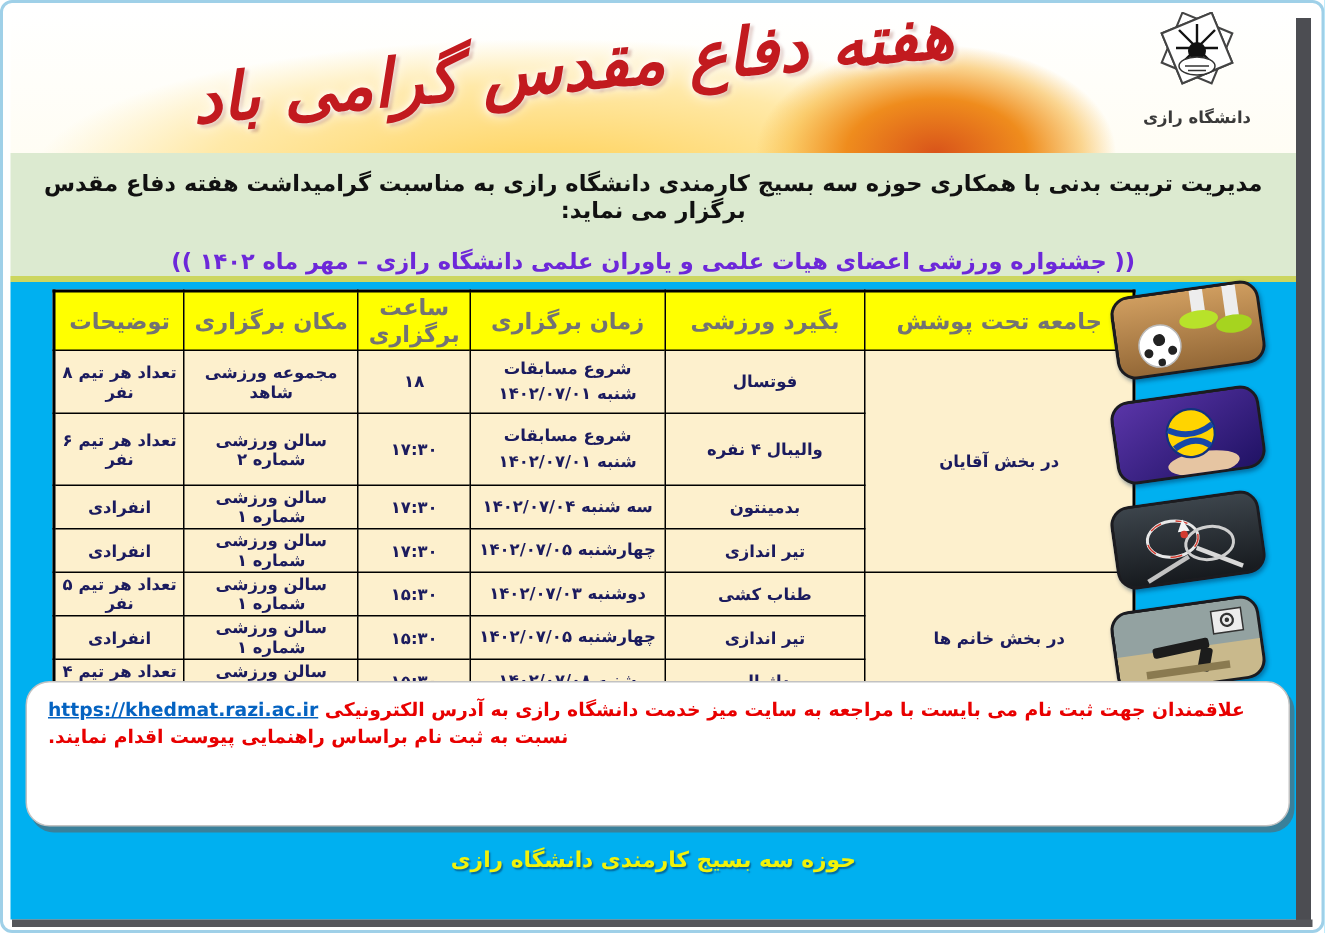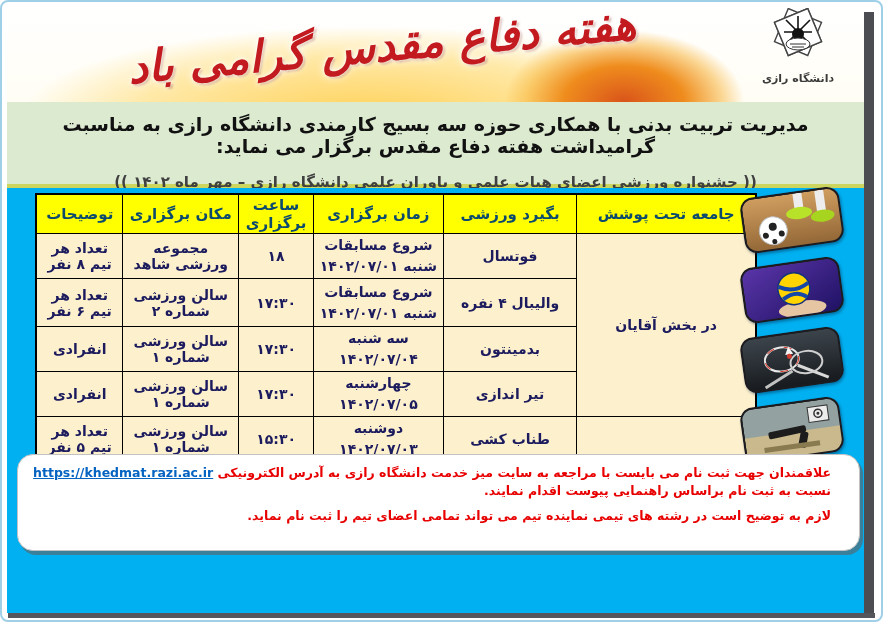--- a/index.html
+++ b/index.html
@@ -17,51 +17,51 @@
       radial-gradient(ellipse 420px 110px at 42% 115%, #ffd157 0%, #ffe9a8 55%, rgba(255,255,255,0) 82%),
       linear-gradient(#ffffff 0%, #fffdf4 100%);}
   .calligraphy{position:absolute;left:30px;top:14px;width:690px;text-align:center;
     font-size:44px;font-weight:bold;font-style:italic;color:#c21a1f;transform:rotate(-5deg);
     text-shadow:0 0 4px #fff,0 0 10px #fff,2px 2px 2px rgba(120,20,10,.35);white-space:nowrap;}
   .logo-box{position:absolute;right:14px;top:2px;width:104px;text-align:center;}
   .logo-caption{font-size:11px;color:#3a3a3a;margin-top:-2px;font-weight:bold;}
 
   
   .intro-band{height:86px;background:#dcead0;border-bottom:4px solid #ccd65f;text-align:center;padding-top:11px;direction:rtl;}
-  .intro-line1{font-size:19px;font-weight:bold;color:#111;}
-  .intro-line2{font-size:15px;font-weight:bold;color:#404040;margin-top:16px;}
+  .intro-line1{font-size:15px;font-weight:bold;color:#111;}
+  .intro-line2{font-size:15px;font-weight:bold;color:#6d28d9;margin-top:16px;}
 
   
   .main-band{position:relative;height:425px;background:#00b0f0;}
   table.schedule{position:absolute;left:28px;top:5px;width:722px;border-collapse:collapse;border:2px solid #000;direction:rtl;background:#fdf0cd;}
   table.schedule th,table.schedule td{border:1px solid #000;text-align:center;vertical-align:middle;padding:1px 3px;}
-  table.schedule th{background:#ffff00;color:#0c4a6e;font-size:15px;font-weight:bold;height:32px;}
-  table.schedule td{color:#1b1b5e;font-weight:bold;font-size:14px;text-align:center;}
+  table.schedule th{background:#ffff00;color:#737373;font-size:15px;font-weight:bold;height:32px;}
+  table.schedule td{color:#1b1b5e;font-weight:bold;font-size:11px;text-align:center;}
   td.c-sport{font-size:14px;}
   td.c-hour{font-size:15px;}
   td.c-time{white-space:pre-line;line-height:1.5;}
   td.c-cover{font-size:15px;}
   tbody tr:nth-child(1){height:42px;}
   tbody tr:nth-child(2){height:48px;}
   tbody tr:nth-child(3){height:27px;}
   tbody tr:nth-child(4){height:28px;}
   tbody tr:nth-child(5){height:29px;}
   tbody tr:nth-child(6){height:27px;}
   tbody tr:nth-child(7){height:28px;}
 
   
   .photos{position:absolute;top:4px;right:16px;width:106px;z-index:3;}
   .photo{width:100px;height:56px;border-radius:13px;overflow:hidden;border:2px solid rgba(20,20,30,.45);
     box-shadow:1px 2px 3px rgba(0,40,80,.45);transform:rotate(-8deg);margin:0 0 14px 0;background:#222;}
   .photo svg{display:block;}
 
   
   .notice-box{position:absolute;left:10px;right:4px;top:266px;height:97px;background:#fff;border:1px solid #c2c2c2;
-    border-radius:16px;box-shadow:3px 4px 0 rgba(96,96,96,.6);direction:rtl;text-align:right;
-    padding:9px 28px 6px 14px;display:flex;flex-direction:column;gap:7px;z-index:4;}
+    border-radius:16px;box-shadow:3px 4px 0 rgba(96,96,96,.6);direction:rtl;text-align:left;
+    padding:9px 6px 6px 14px;display:flex;flex-direction:column;gap:7px;z-index:4;}
   .notice-line{font-size:12.5px;font-weight:bold;color:#e80000;line-height:1.45;}
   .notice-line.last{margin-top:6px;}
   a.khedmat-link{color:#0563c1;text-decoration:underline;direction:ltr;unicode-bidi:embed;}
 
   
   .footer-bar{position:absolute;left:0;right:0;top:378px;direction:rtl;display:flex;justify-content:space-around;z-index:3;}
   .footer-text{font-size:14.5px;font-weight:bold;color:#f2f20a;text-shadow:1px 1px 1px rgba(0,60,110,.6);}
 </style>
 </head>
 <body>
@@ -245,24 +245,24 @@
             <rect x="54" y="29" width="8" height="16" rx="2" fill="#1c1c1c" transform="rotate(18 58 37)"></rect>
             <rect x="18" y="40" width="56" height="5" fill="#8a7a50"></rect>
           </svg>
         </div>
       </div>
 
       <div class="notice-box">
         <div class="notice-line">
           <span>علاقمندان جهت ثبت نام می بایست با مراجعه به سایت میز خدمت دانشگاه رازی به آدرس الکترونیکی </span><a class="khedmat-link" href="#">https://khedmat.razi.ac.ir</a><span> نسبت به ثبت نام براساس راهنمایی پیوست اقدام نمایند.</span>
         </div>
-        <div class="notice-line">لازم به توضیح است در رشته های تیمی نماینده تیم می تواند تمامی اعضای تیم را ثبت نام نماید.</div>
       </div>
 
       <div class="footer-bar">
+        <div class="footer-text">حوزه سه بسیج کارمندی دانشگاه رازی</div>
       </div>
 
     </div>
   </div>
 
   <div class="right-shadow"></div>
   <div class="bottom-shadow"></div>
 </div>
 
 </body></html>

